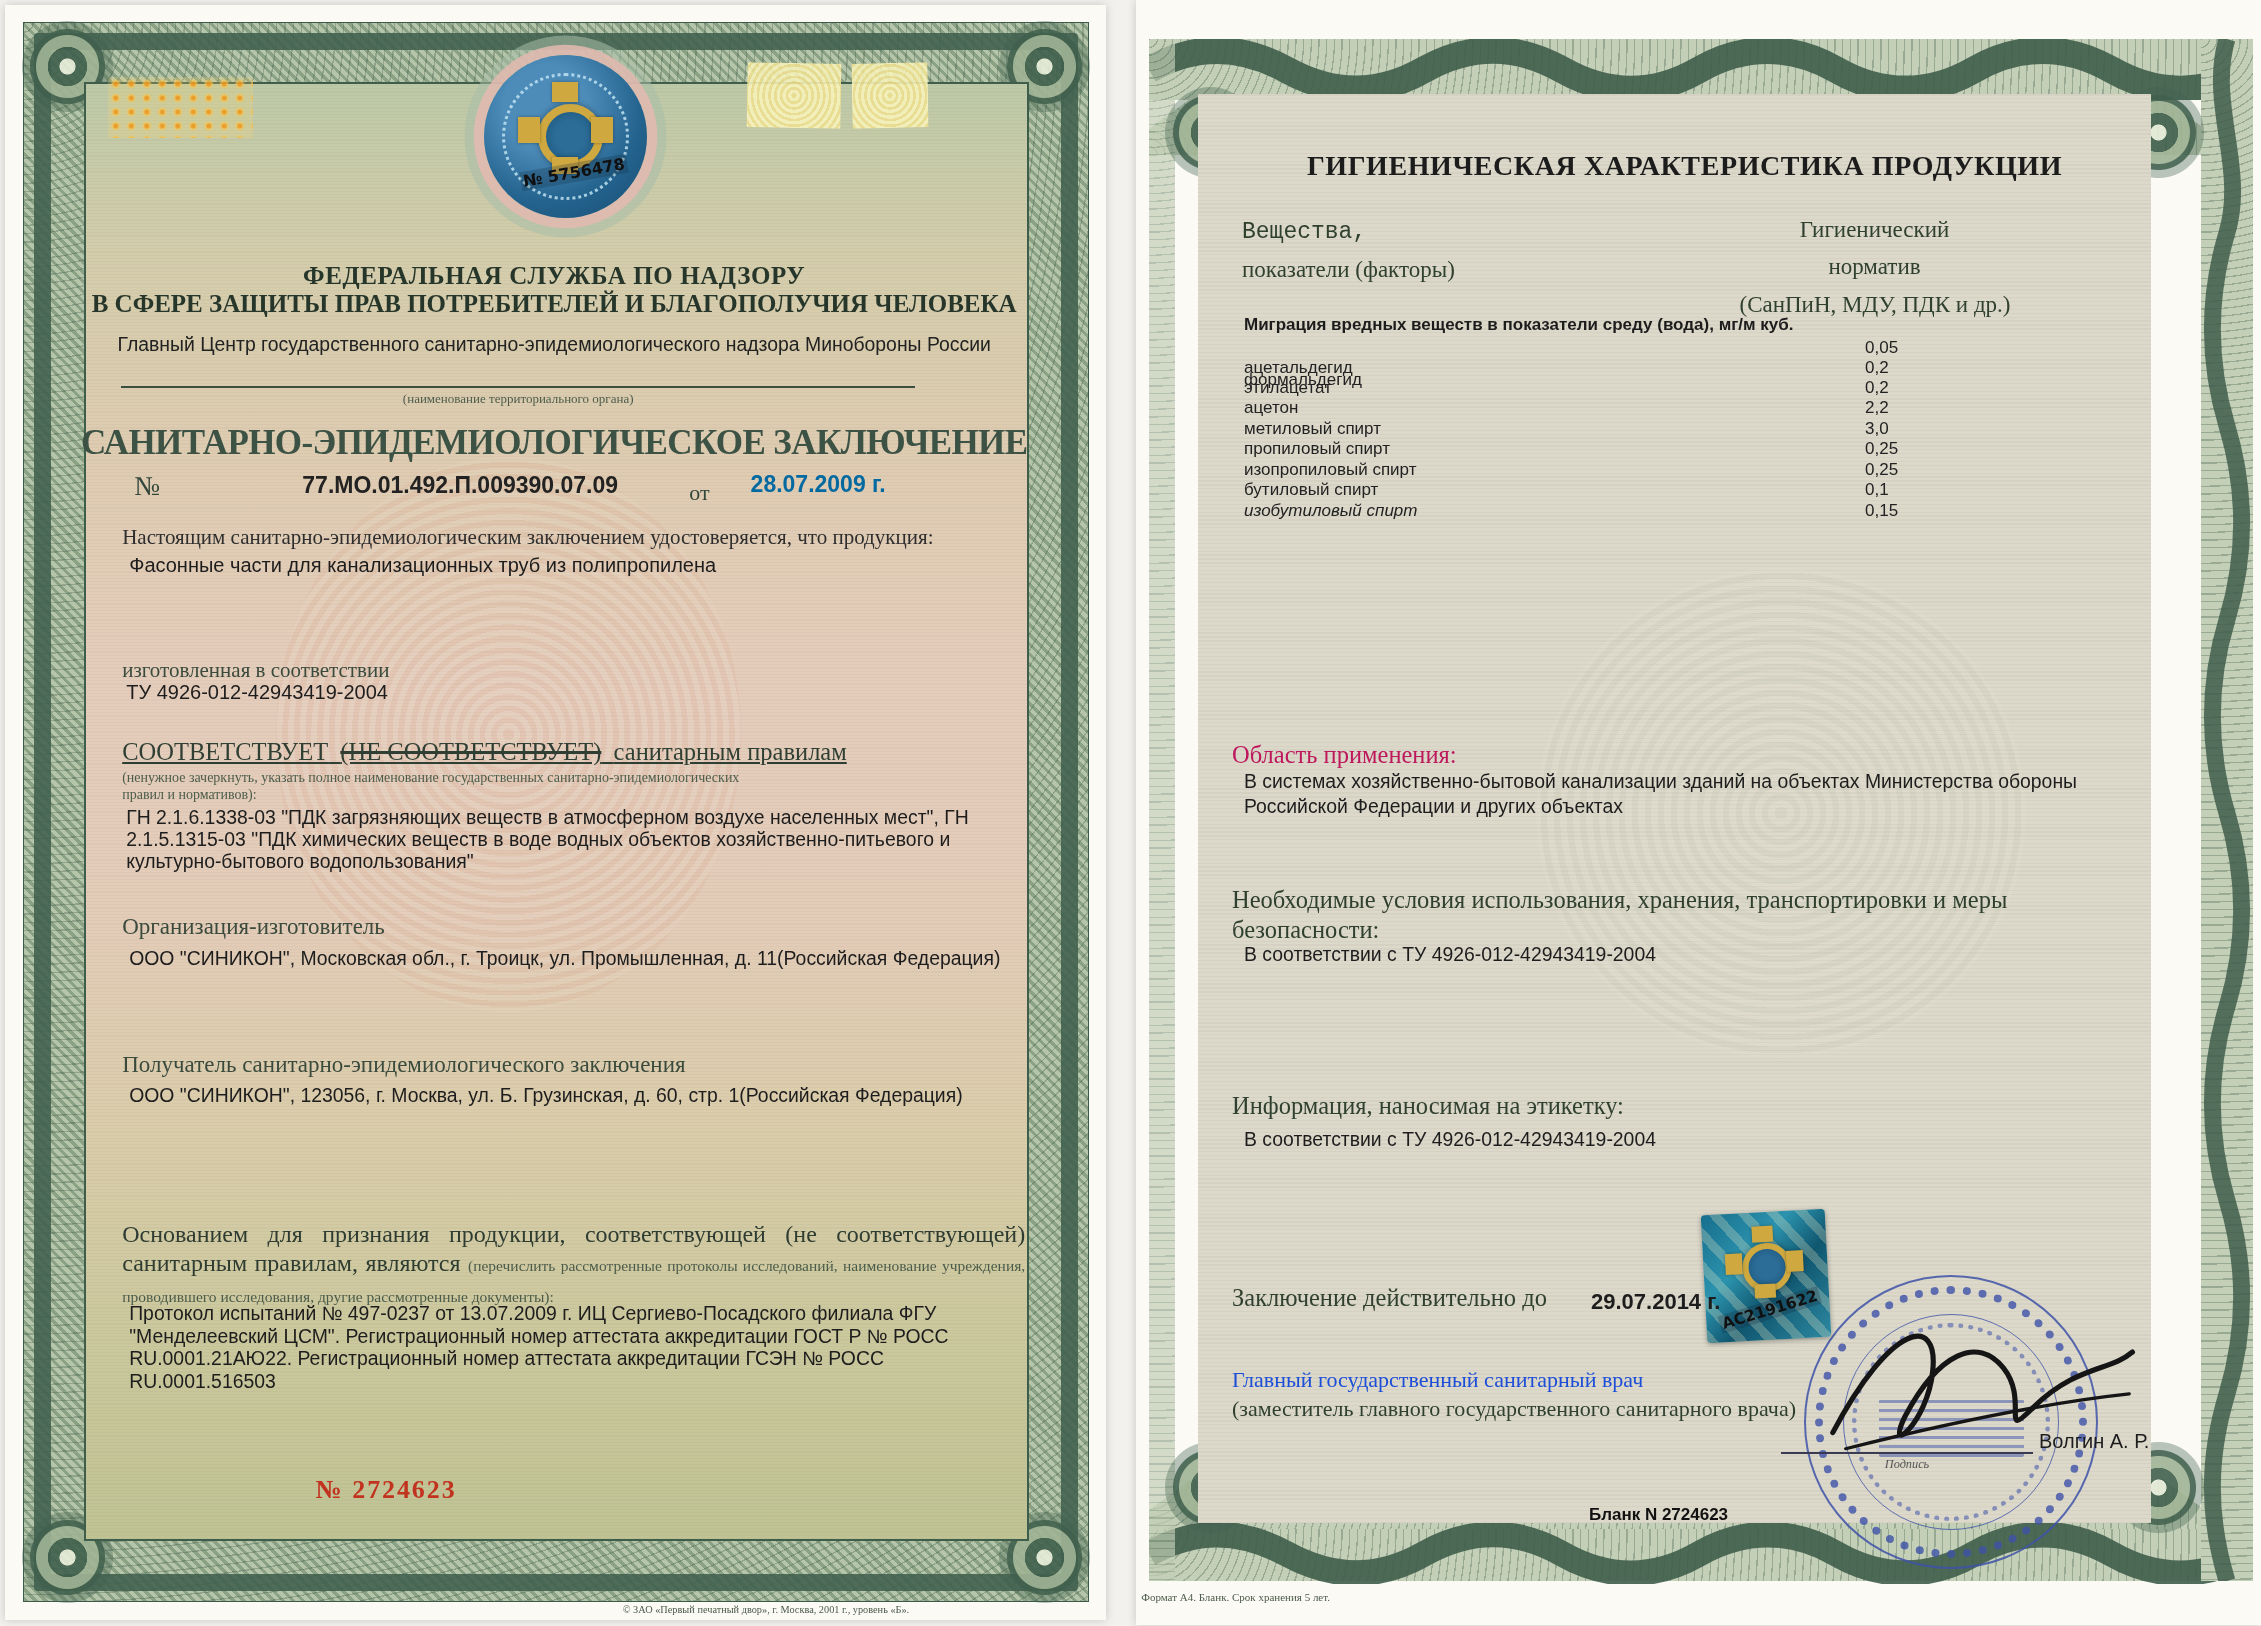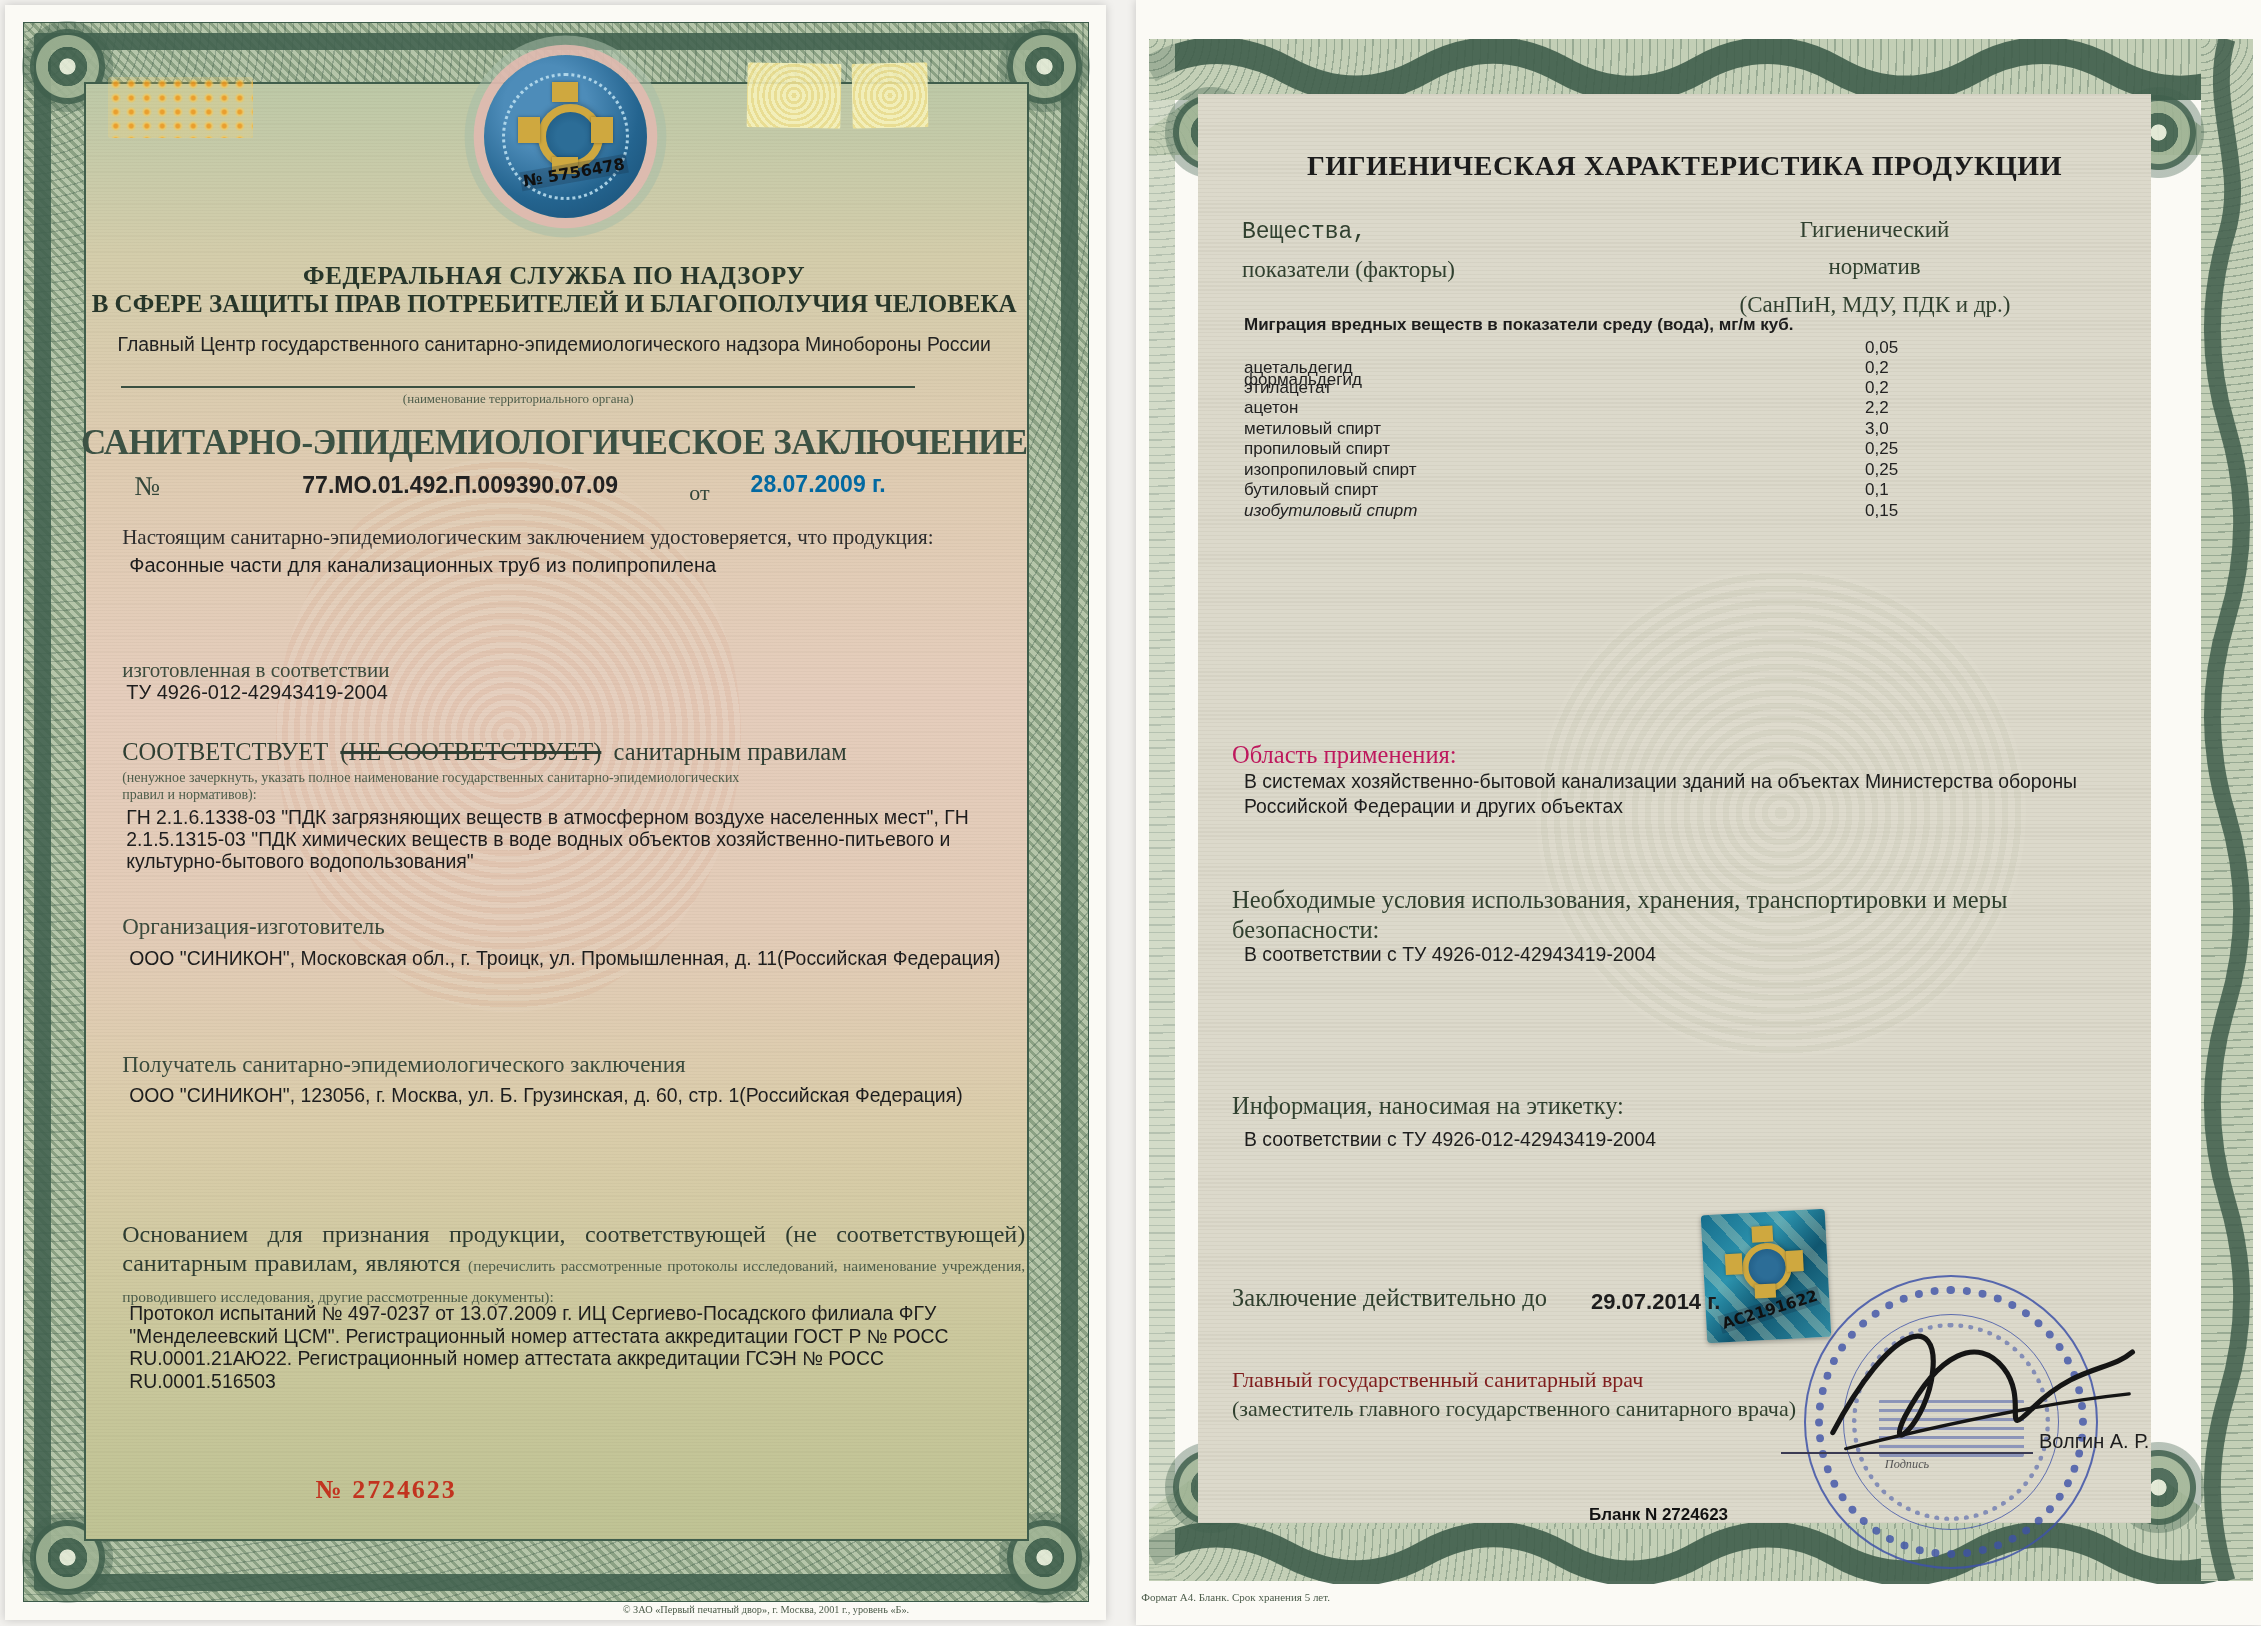--- a/index.html
+++ b/index.html
@@ -125,21 +125,21 @@
     <div class="t sans center" style="left:271px;top:467px;width:368px;font-size:23px;font-weight:bold;color:#222;">77.МО.01.492.П.009390.07.09</div>
     <div class="t serif" style="left:684px;top:475px;font-size:22px;color:#33463a;">от</div>
     <div class="t sans center" style="left:716px;top:466px;width:194px;font-size:23px;font-weight:bold;color:#0369a1;">28.07.2009 г.</div>
 
     <div class="t serif" style="left:117px;top:520px;font-size:21px;color:#2e2e2e;">Настоящим санитарно-эпидемиологическим заключением удостоверяется, что продукция:</div>
     <div class="t sans" style="left:124px;top:549px;font-size:20px;color:#1d1d1d;">Фасонные части для канализационных труб из полипропилена</div>
 
     <div class="t serif" style="left:117px;top:653px;font-size:21px;color:#3a4a3c;">изготовленная в соответствии</div>
     <div class="t sans" style="left:121px;top:676px;font-size:20px;color:#1d1d1d;">ТУ 4926-012-42943419-2004</div>
 
-    <div class="t serif" style="left:117px;top:733px;font-size:24.5px;color:#2f3f33;">
+    <div class="t serif" style="left:117px;top:733px;font-size:24.5px;color:#2f3f33;text-decoration:underline;">
       <span>СООТВЕТСТВУЕТ</span>&nbsp;
       <span class="strike">(НЕ СООТВЕТСТВУЕТ)</span>&nbsp;
       <span>санитарным правилам</span>
     </div>
     <div class="t serif smallnote" style="left:117px;top:765px;font-size:14px;">(ненужное зачеркнуть, указать полное наименование государственных санитарно-эпидемиологических</div>
     <div class="t serif smallnote" style="left:117px;top:782px;font-size:14px;">правил и нормативов):</div>
 
     <div class="t sans wrap" style="left:121px;top:801px;width:903px;font-size:19.4px;line-height:22px;color:#1d1d1d;">ГН 2.1.6.1338-03 "ПДК загрязняющих веществ в атмосферном воздухе населенных мест", ГН 2.1.5.1315-03 "ПДК химических веществ в воде водных объектов хозяйственно-питьевого и культурно-бытового водопользования"</div>
 
     <div class="t serif" style="left:117px;top:909px;font-size:23px;color:#3a4a3c;">Организация-изготовитель</div>
@@ -242,21 +242,21 @@
     </div>
 
     <svg class="band-svg" style="left:671px;top:1297px;" width="348" height="181" viewBox="0 0 540 280">
       <path d="M40,210 C130,40 205,25 195,115 C187,195 120,250 152,185 C205,85 265,60 305,110 C345,160 298,225 352,170 C420,105 470,115 505,85" fill="none" stroke="#151515" stroke-width="8" stroke-linecap="round"></path>
       <path d="M60,235 C200,200 360,165 500,150" fill="none" stroke="#151515" stroke-width="5" stroke-linecap="round"></path>
     </svg>
 
     <div class="t serif" style="left:96px;top:1284px;font-size:24.5px;color:#30402f;">Заключение действительно до</div>
     <div class="t sans" style="left:455px;top:1289px;font-size:22px;font-weight:bold;color:#1d1d1d;">29.07.2014 г.</div>
 
-    <div class="t serif" style="left:96px;top:1367px;font-size:22px;color:#7f1d1d;">Главный государственный санитарный врач</div>
+    <div class="t serif" style="left:96px;top:1367px;font-size:22px;color:#1d4ed8;">Главный государственный санитарный врач</div>
     <div class="t serif" style="left:96px;top:1396px;font-size:22px;color:#30402f;">(заместитель главного государственного санитарного врача)</div>
 
     <div class="sigline" style="left:645px;top:1452px;width:252px;"></div>
     <div class="t serif tiny center" style="left:697px;top:1457px;width:148px;font-style:italic;">Подпись</div>
     <div class="t sans" style="left:903px;top:1430px;font-size:20px;color:#1d1d1d;">Волгин А. Р.</div>
 
     <div class="t sans center" style="left:419px;top:1505px;width:207px;font-size:17px;font-weight:bold;color:#111;">Бланк N 2724623</div>
     <div class="t serif" style="left:5.2px;top:1591px;font-size:11px;color:#4c5c4a;">Формат А4. Бланк. Срок хранения 5 лет.</div>
   </div>
 

